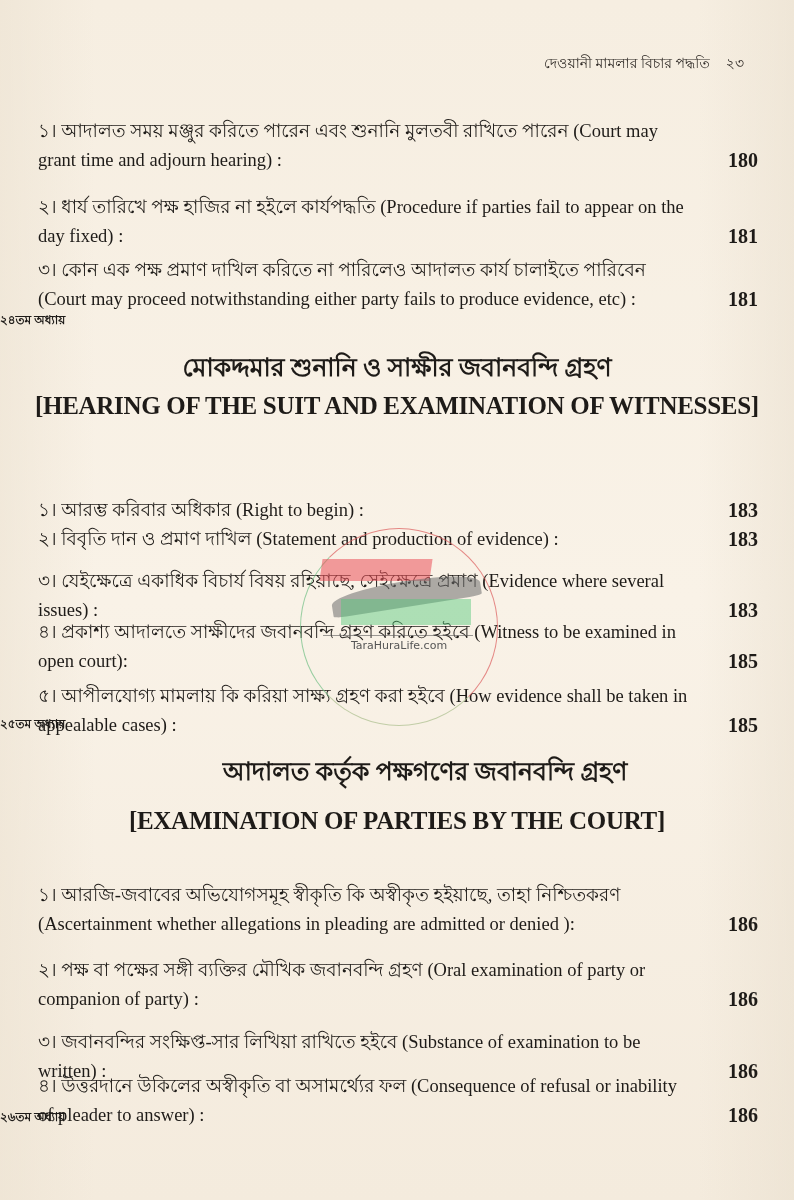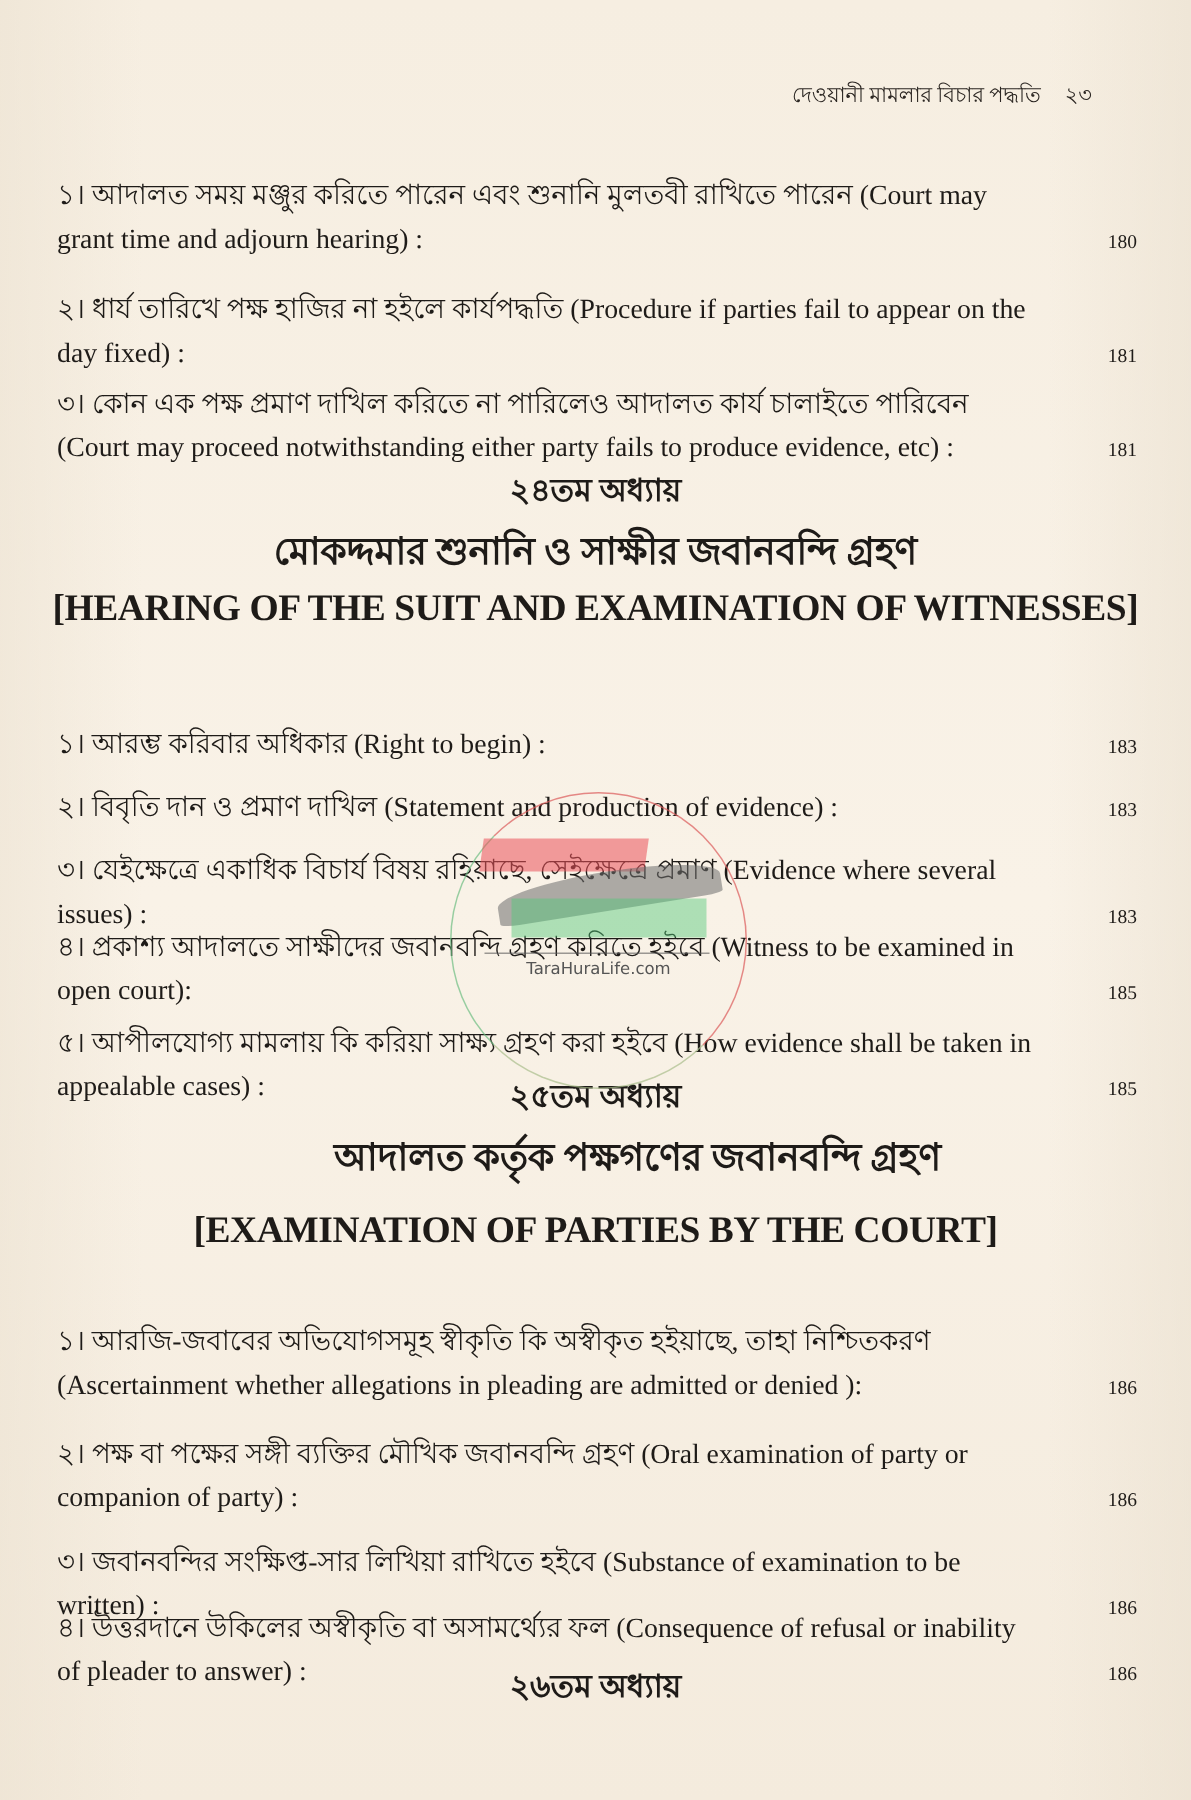--- a/index.html
+++ b/index.html
@@ -8,32 +8,32 @@
       background: #f7efe2;
       background-image:
         linear-gradient(90deg, rgba(235,225,208,0.55) 0%, rgba(250,244,234,0.0) 12%, rgba(250,244,234,0.0) 88%, rgba(232,222,205,0.5) 100%),
         linear-gradient(180deg, #f6eee1 0%, #f9f2e7 50%, #f4ebdd 100%);
       font-family: "Liberation Serif", "DejaVu Serif", serif;
       color: #1e1b18;
       position: relative;
     }
     .page { position: absolute; left: 0; top: 0; width: 794px; height: 1200px; }
     .running-header {
-      position: absolute; top: 52px; right: 66px;
+      position: absolute; top: 52px; right: 50px;
       font-size: 14px; color: #2b2622;
       display: flex; gap: 16px; align-items: baseline; justify-content: space-between;
     }
     .entry { position: absolute; left: 38px; width: 720px; font-size: 18.5px; line-height: 29px; }
     .entry .text { display: block; padding-right: 70px; margin-top: 28px; }
     .entry .pg {
-      position: absolute; right: 0; bottom: 0; font-size: 13px;
+      position: absolute; right: 0; bottom: 0; font-size: 20px; font-weight: bold;
     }
     .chapter {
-      position: absolute; left: 0; width: 794px; text-align: center;
-      font-size: 21px; font-weight: bold;
+      position: absolute; left: 0; width: 794px; text-align: left;
+      font-size: 12px; font-weight: bold;
     }
     .bn-title {
       position: absolute; left: 0; width: 794px; text-align: center;
       font-size: 25px; font-weight: bold;
     }
     .en-title {
       position: absolute; left: 0; width: 794px; text-align: center;
       font-size: 25px; font-weight: bold; letter-spacing: -0.3px;
     }
     .watermark {
@@ -86,21 +86,21 @@
   </div>
   <div class="entry" style="top:228px;">
     <span class="text">৩। কোন এক পক্ষ প্রমাণ দাখিল করিতে না পারিলেও আদালত কার্য চালাইতে পারিবেন (Court may proceed notwithstanding either party fails to produce evidence, etc) :</span>
     <span class="pg">181</span>
   </div>
 
   <div class="chapter" style="top:311px;">২৪তম অধ্যায়</div>
   <div class="bn-title" style="top:348px;">মোকদ্দমার শুনানি ও সাক্ষীর জবানবন্দি গ্রহণ</div>
   <div class="en-title" style="top:392px;left:-3px;width:794px;text-align:left;padding-left:38px;">[HEARING OF THE SUIT AND EXAMINATION OF WITNESSES]</div>
 
-  <div class="entry" style="top:455px;">
+  <div class="entry" style="top:468px;">
     <span class="text">১। আরম্ভ করিবার অধিকার (Right to begin) :</span>
     <span class="pg">183</span>
   </div>
   <div class="entry" style="top:497px;">
     <span class="text">২। বিবৃতি দান ও প্রমাণ দাখিল (Statement and production of evidence) :</span>
     <span class="pg">183</span>
   </div>
   <div class="entry" style="top:539px;">
     <span class="text">৩। যেইক্ষেত্রে একাধিক বিচার্য বিষয় রহিয়াছে, সেইক্ষেত্রে প্রমাণ (Evidence where several issues) :</span>
     <span class="pg">183</span>

